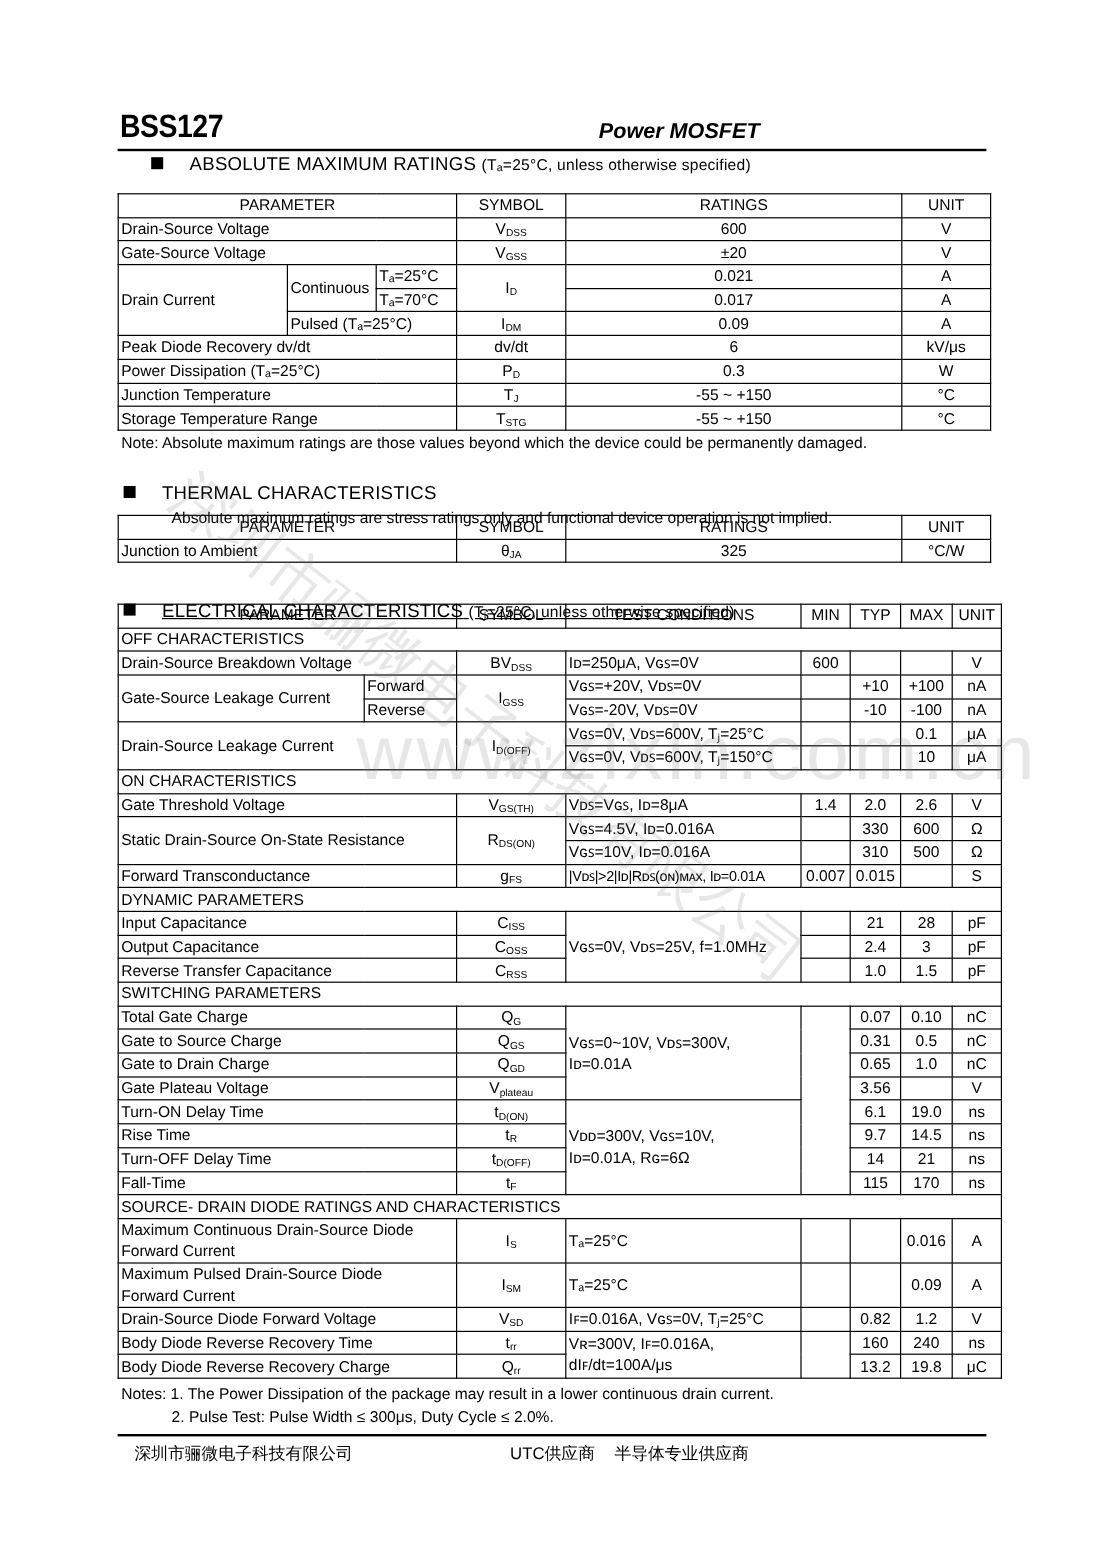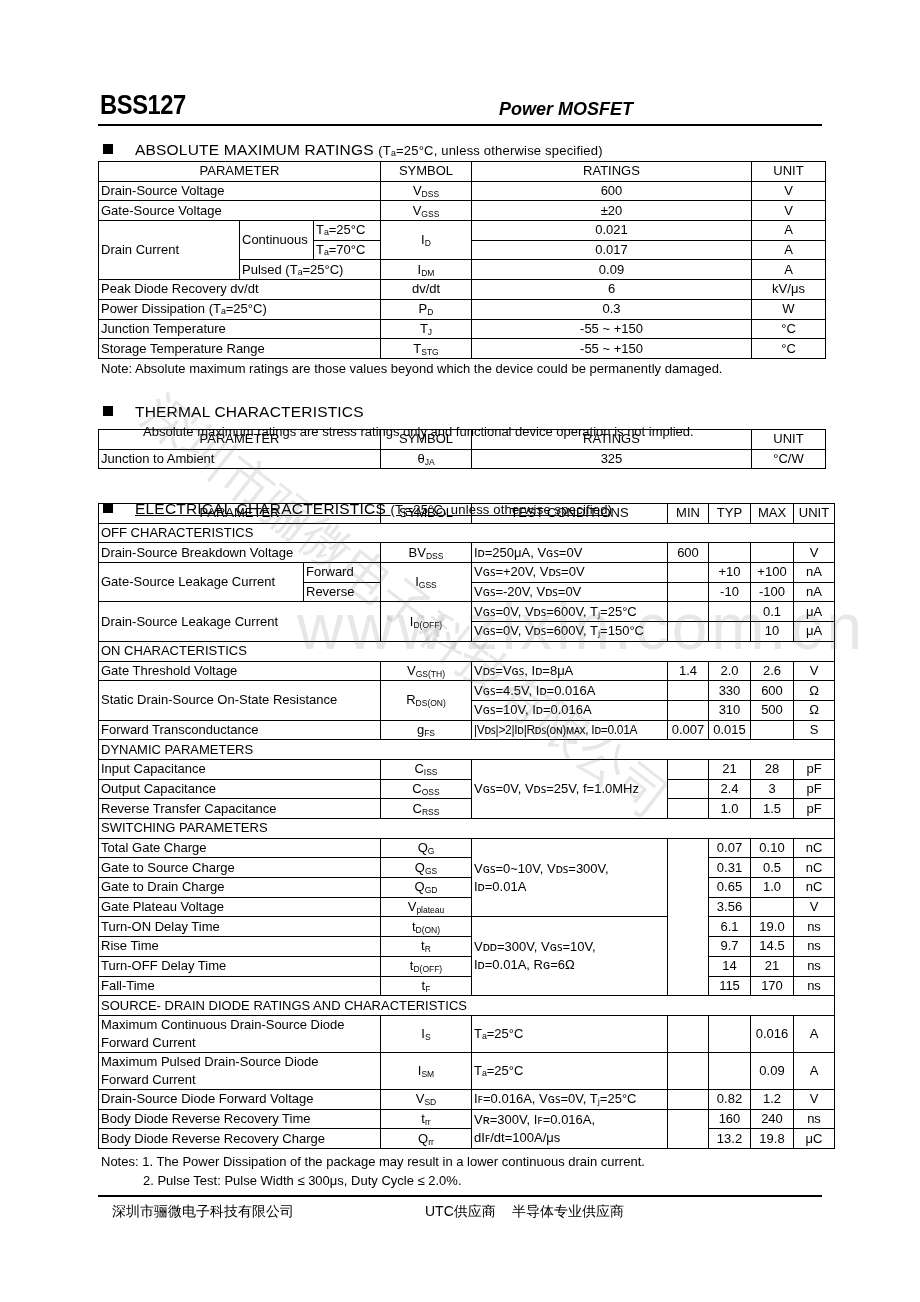--- a/index.html
+++ b/index.html
@@ -24,21 +24,21 @@
 </style>
 </head>
 <body>
 
 <div class="page">
 
   <div class="hdr-title">BSS127</div>
   <div class="hdr-sub">Power MOSFET</div>
   <div class="hdr-rule"></div>
 
-  <div class="sec" style="top:141px;">
+  <div class="sec" style="top:129px;margin-left:23px;">
     <span class="bullet"></span><span>ABSOLUTE MAXIMUM RATINGS</span>
     <span class="cond">(Tₐ=25°C, unless otherwise specified)</span>
   </div>
 
   <table style="left:98px; top:161px; width:727px;">
     <colgroup>
         <col style="width:141px">
         <col style="width:74px">
         <col style="width:67px">
         <col style="width:91px">

